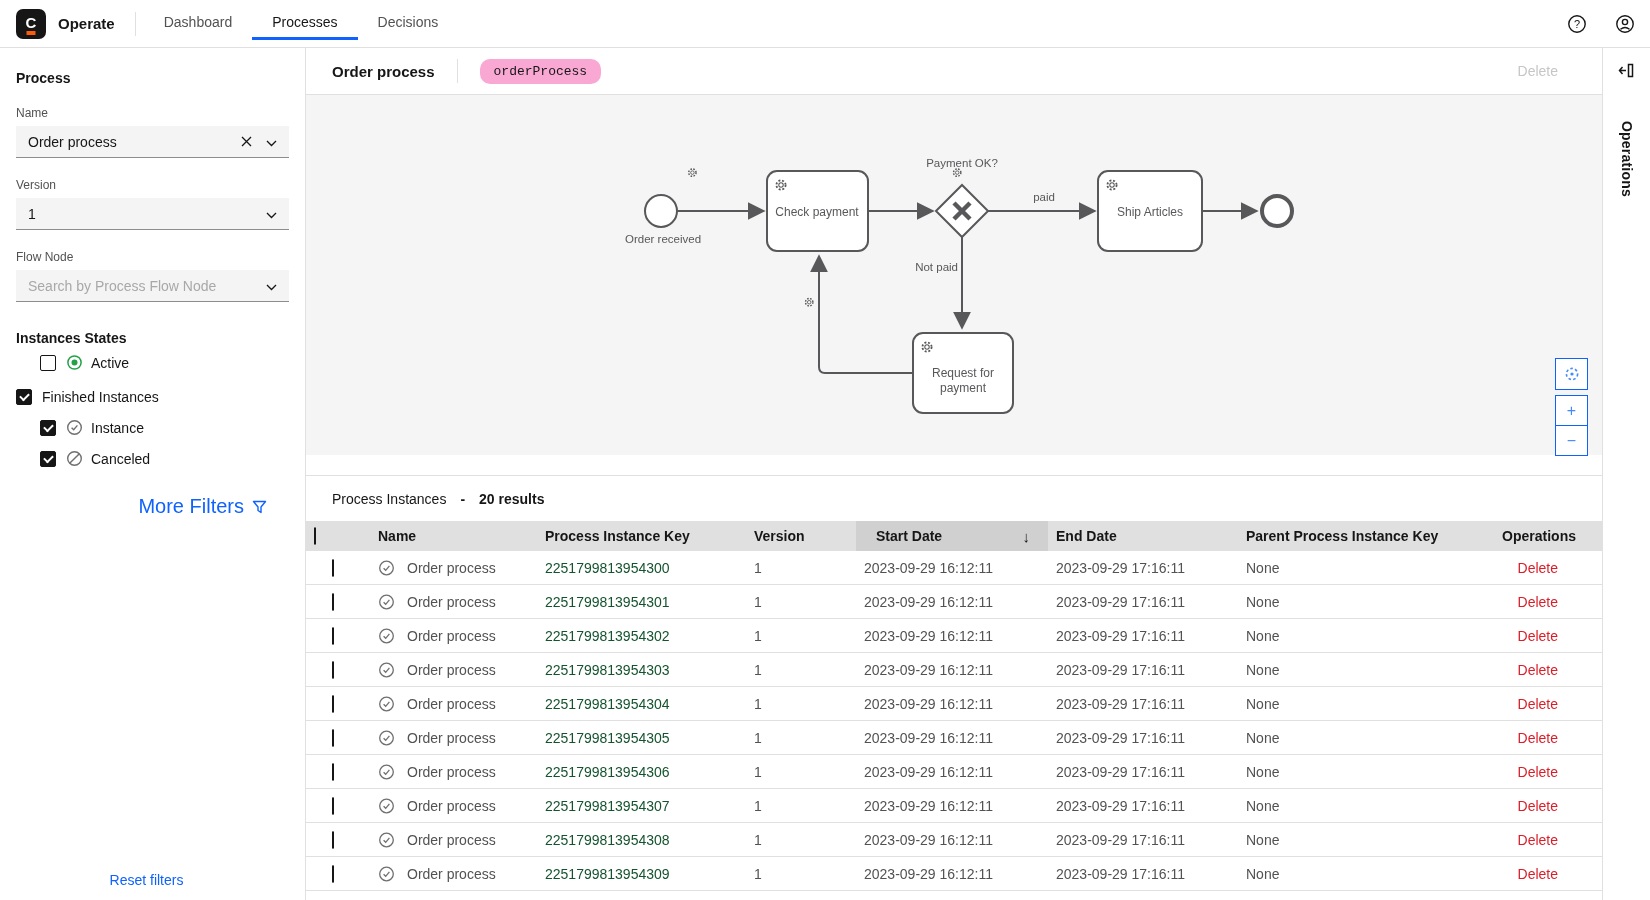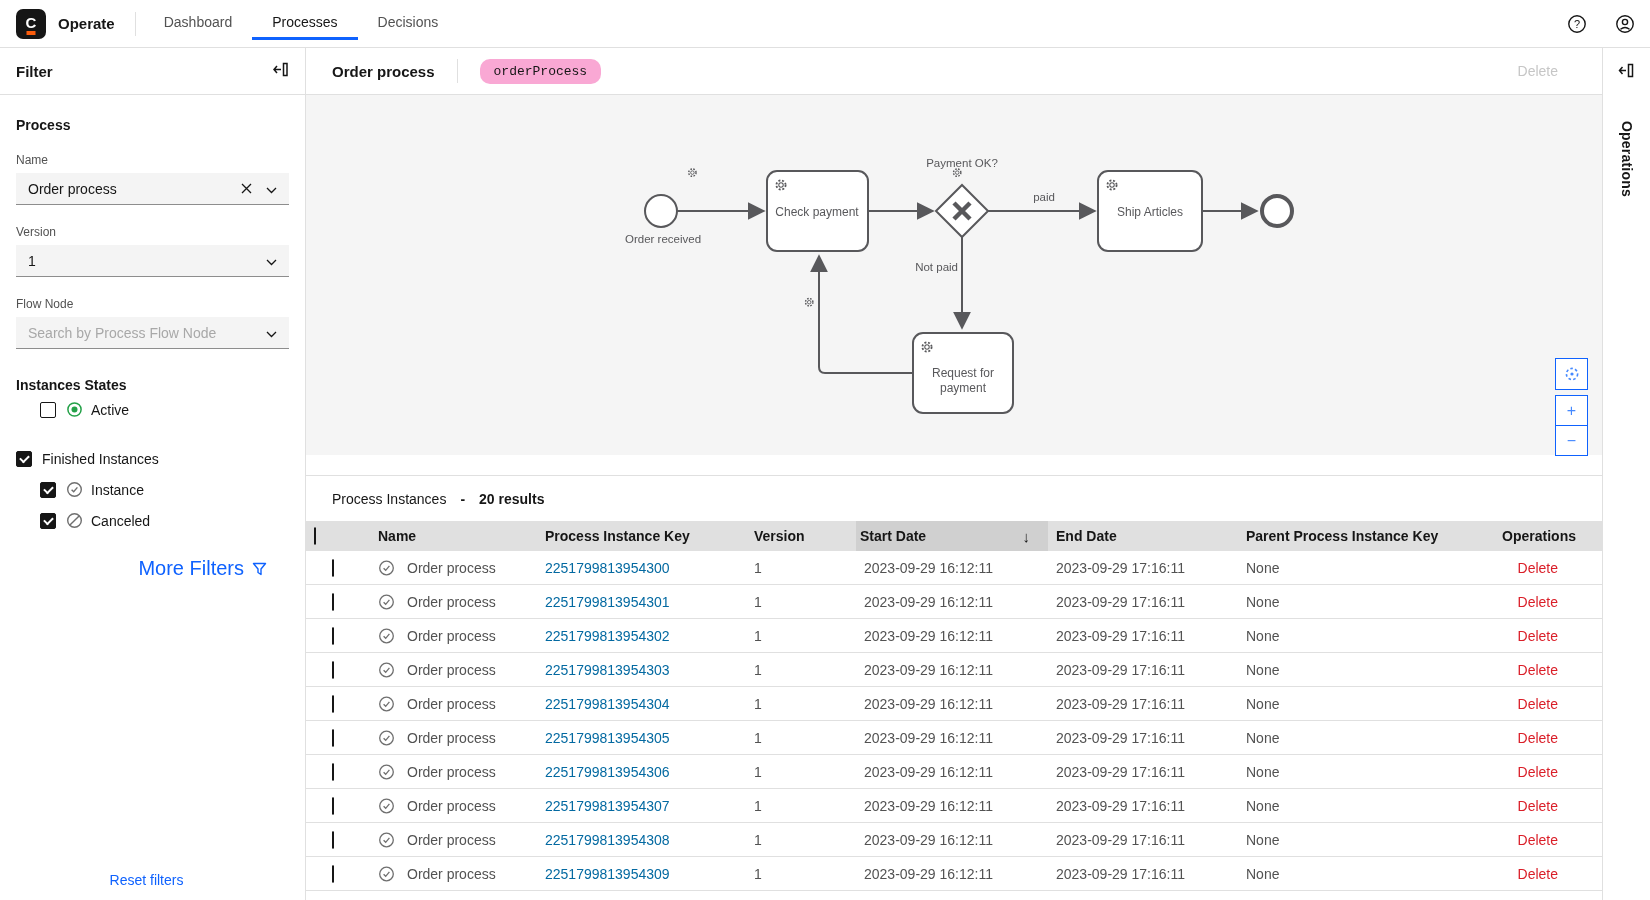--- a/index.html
+++ b/index.html
@@ -77,28 +77,28 @@
   .inst-titlebar { height:45px; display:flex; align-items:center; padding-left:26px; gap:14px; background:#fff; }
   .inst-title { font-size:14px; font-weight:normal; }
   .inst-dash { font-size:14px; font-weight:bold; }
   .inst-count { font-size:14px; font-weight:bold; }
 
   .tgrid { display:grid; grid-template-columns:64px 167px 209px 110px 192px 190px 242px 1fr; align-items:center; }
   .thead { height:30px; background:#e0e0e0; font-size:14px; font-weight:bold; }
   .thead .cell { padding-left:8px; }
   .thead .cell.ops { text-align:right; padding-right:26px; }
   .cell-check { padding-left:26px; }
-  .th-sorted { background:#d0d0d0; height:30px; display:flex; align-items:center; padding-left:4px; }
+  .th-sorted { background:#d0d0d0; height:30px; display:flex; align-items:center; padding-left:20px; }
   .sort-arrow { margin-left:auto; margin-right:18px; font-size:15px; color:#161616; cursor:pointer; }
   .trow { height:34px; border-bottom:1px solid #e0e0e0; font-size:14px; color:#525252; background:#fff; }
   .trow .cell { padding-left:8px; }
   .name-cell { display:flex; align-items:center; }
   .name-cell .state-ico { margin-left:8px; }
   .name-cell .nm { margin-left:12px; }
-  .key-link { color:#0369a1; text-decoration:none; cursor:pointer;text-align:center; }
+  .key-link { color:#14532d; text-decoration:none; cursor:pointer;text-align:center; }
   .op-cell { text-align:right; padding-right:44px; }
   .op-del { color:#da1e28; cursor:pointer; }
 
   
   .rail { width:48px; border-left:1px solid #e0e0e0; background:#fff; flex:none;
     display:flex; flex-direction:column; align-items:center; }
   .rail-icon { margin-top:14px; cursor:pointer; }
   .rail-label { margin-top:38px; writing-mode:vertical-rl; font-size:14px; font-weight:600; color:#161616; letter-spacing:0.2px; }
 
   svg text { font-family:"Liberation Sans",sans-serif; }
@@ -131,29 +131,20 @@
           <circle cx="10" cy="8" r="2.6" fill="none" stroke="#161616" stroke-width="1.4"></circle>
           <path d="M5.5 15.2 Q10 11.8 14.5 15.2" fill="none" stroke="#161616" stroke-width="1.4"></path>
         </svg>
     </div>
   </div>
 </div>
 
 <div class="content">
 
   <div class="sidebar">
-    <div class="sb-head">
-      <span class="sb-title">Filter</span>
-      <span style="cursor:pointer">
-        <svg width="17" height="17" viewBox="0 0 17 17" fill="none" stroke="#161616" stroke-width="1.5">
-          <path d="M9 8.5 H2 M5 5 L2 8.5 L5 12"></path>
-            <rect x="11.5" y="2.5" width="3.5" height="12"></rect>
-        </svg>
-      </span>
-    </div>
     <div class="sb-body">
       <div class="sec-title">Process</div>
 
       <div class="f-label">Name</div>
       <div class="f-field">
         <span class="val">Order process</span>
         <span class="f-icons">
           <span>
             <svg width="11" height="11" viewBox="0 0 11 11" stroke="#161616" stroke-width="1.3">
                 <path d="M1 1 L10 10 M10 1 L1 10"></path>
@@ -196,21 +187,21 @@
       <div class="cb-row indent">
         <span class="cb"></span>
         <span class="state-ico">
           <svg width="17" height="17" viewBox="0 0 17 17">
               <circle cx="8.5" cy="8.5" r="6.6" fill="none" stroke="#24a148" stroke-width="1.5"></circle>
               <circle cx="8.5" cy="8.5" r="3" fill="#24a148"></circle>
             </svg>
         </span>
         <span class="cb-label">Active</span>
       </div>
-      <div class="cb-row" style="margin-top:20px">
+      <div class="cb-row" style="margin-top:5px">
         <span class="cb checked"></span>
         <span class="cb-label">Finished Instances</span>
       </div>
       <div class="cb-row indent">
         <span class="cb checked"></span>
         <span class="state-ico">
           <svg width="17" height="17" viewBox="0 0 17 17">
               <circle cx="8.5" cy="8.5" r="6.8" fill="none" stroke="#6f6f6f" stroke-width="1.4"></circle>
               <path d="M5.6 8.7 L7.7 10.8 L11.4 6.4" fill="none" stroke="#6f6f6f" stroke-width="1.4"></path>
             </svg>

